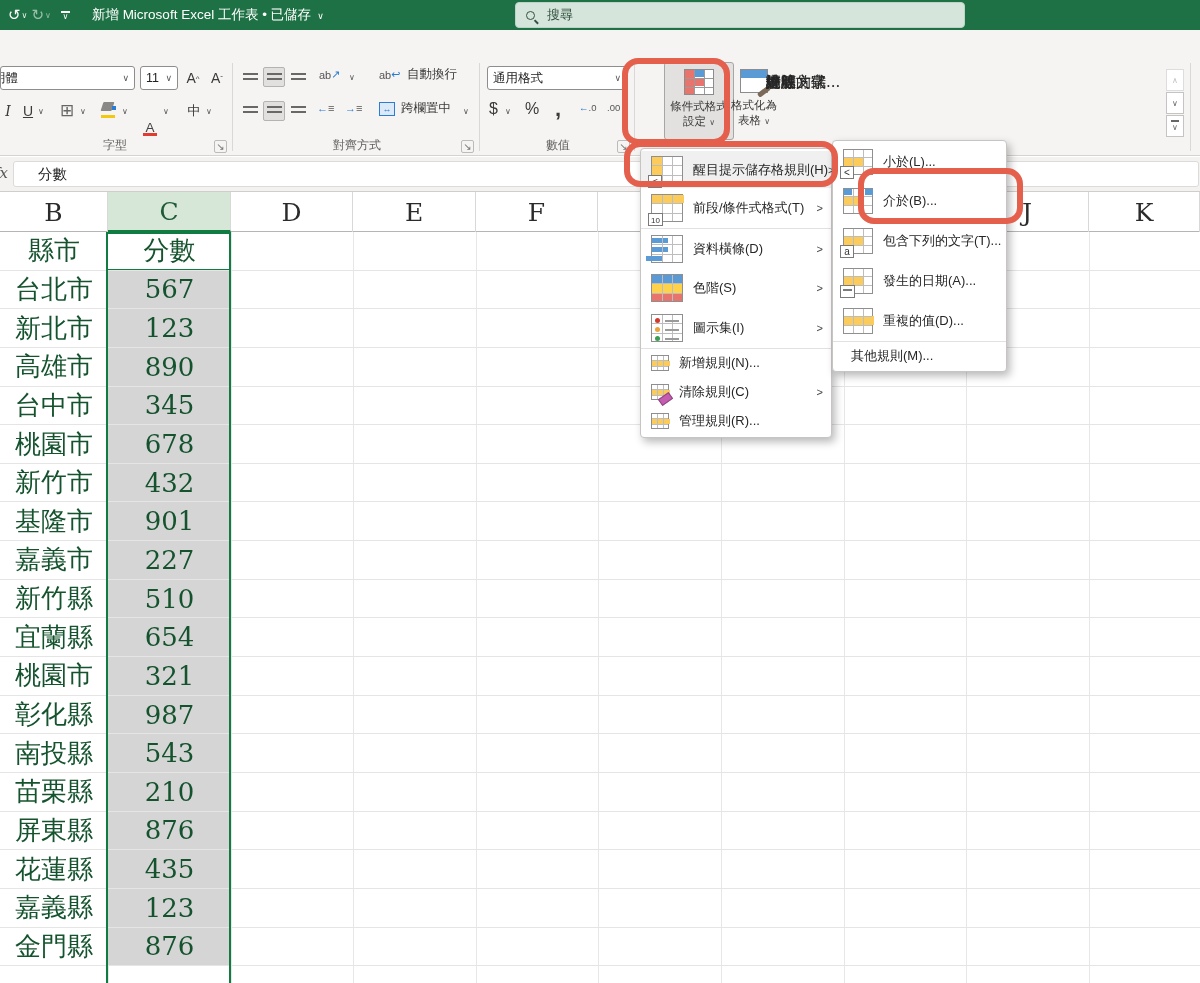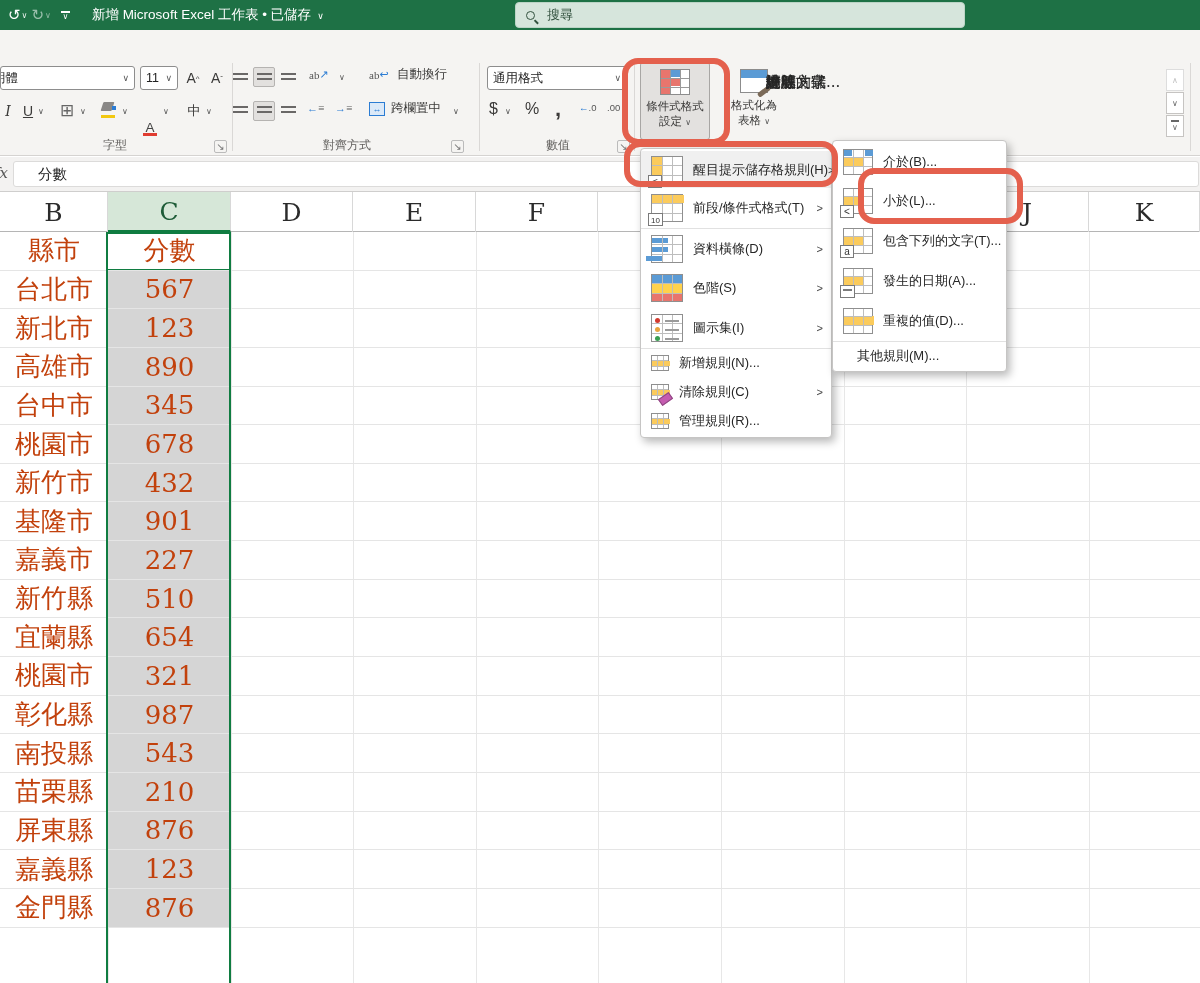--- a/index.html
+++ b/index.html
@@ -42,21 +42,21 @@
   .valbtn.on { background:#e2e0de; border:1px solid #b5b3b1; }
   .redbar { position:absolute; left:1px; right:1px; bottom:0; height:3px; background:#E03C31; }
   .yelbar { position:absolute; left:1px; right:1px; bottom:0; height:3px; background:#F2C811; }
   .iconA { position:relative; width:16px; height:18px; font-size:13.5px; color:#444; text-align:center; }
   .bucket { position:relative; width:16px; height:18px; }
   .bucket .can { position:absolute; left:2px; top:2px; width:11px; height:9px; background:#8a8886; transform:skewX(-18deg); border-radius:1px; }
   .bucket .tip { position:absolute; right:0; top:6px; width:4px; height:4px; background:#2b7cd3; }
 
   
   .bigbtn { position:absolute; width:70px; height:78px; top:2px; border-radius:3px; display:flex; flex-direction:column; align-items:center; font-size:11.5px; color:#3b3a39; }
-  .bigbtn.pressed { background:#e3e1df; border:1px solid #a8a6a4; }
+  .bigbtn.pressed { background:#e3e1df; border:1px solid #a8a6a4;margin-left:24px; }
   .cficon { width:30px; height:26px; border:1px solid #8c8c8c; margin:6px 0 4px; background:
       linear-gradient(#fff,#fff); position:relative; }
   .cficon::before { content:""; position:absolute; left:0; top:0; width:9px; height:100%; background:#e8756d; }
   .cficon::after { content:""; position:absolute; left:10px; top:9px; width:9px; height:7px; background:#e8756d; box-shadow:0 -9px 0 #5b9bd5; }
   .cfgrid { position:absolute; inset:0; background:
       linear-gradient(to right,transparent 9px,#9a9a9a 9px 10px,transparent 10px 19px,#9a9a9a 19px 20px,transparent 20px),
       linear-gradient(to bottom,transparent 8px,#9a9a9a 8px 9px,transparent 9px 17px,#9a9a9a 17px 18px,transparent 18px); }
   .fticon { width:28px; height:24px; border:1px solid #8c8c8c; margin:7px 0 5px; position:relative; background:
       linear-gradient(to bottom,#5b9bd5 0 8px,#fff 8px),
       linear-gradient(to right,transparent 13px,#9a9a9a 13px 14px,transparent 14px); }
@@ -74,21 +74,21 @@
   .fbar { position:absolute; left:13px; top:4px; width:1186px; height:26px; background:#fff; border:1px solid #dcdbda; border-radius:3px; font-size:14.5px; color:#222; display:flex; align-items:center; padding-left:24px; }
 
   
   .sheet { position:absolute; left:0; top:192px; width:1200px; height:791px; background:#fff; overflow:hidden; }
   .colheads { position:absolute; left:0; top:0; height:40px; display:flex; width:1200px; background:#ffffff; border-bottom:1px solid #b5b5b5; }
   .colhead { height:40px; display:flex; align-items:center; justify-content:center; font-family:"DejaVu Serif",serif; font-size:25px; color:#2b2b2b; border-right:1px solid #d8d8d8; }
   .colhead.sel { background:#D6E7D8; color:#1E5C38; border-bottom:2px solid #107C41; }
   .vline { position:absolute; top:40px; bottom:0; width:1px; background:#e7e7e7; }
   .sheetbody { position:absolute; left:0; top:40px; width:1200px; }
   .sheetrow { display:flex; height:38.65px; border-bottom:1px solid #e5e5e5; }
-  .cell { display:flex; align-items:center; justify-content:center; font-family:"DejaVu Serif",serif; font-size:26px; color:#c2410c; }
+  .cell { display:flex; align-items:center; justify-content:center; font-family:"DejaVu Serif",serif; font-size:26px; color:#14532d; }
   .cb { width:108px; }
   .cc { width:123px; }
   .cc.selrange { background:#d5d5d5; }
   .cc.active { background:#fff; border-bottom:1.5px solid #107C41; }
   .selv { position:absolute; top:40px; bottom:0; width:2px; background:#107C41; z-index:3; }
   .selh { position:absolute; left:106px; width:125px; height:2px; background:#107C41; z-index:3; }
 
   
   .menu { position:absolute; background:#fff; border:1px solid #c6c5c4; border-radius:4px; box-shadow:3px 4px 9px rgba(0,0,0,.28); z-index:10; padding:2px 0; }
   .mainmenu { left:640px; top:148px; width:192px; }
@@ -96,21 +96,21 @@
   .menuitem { display:flex; align-items:center; padding:0 8px 0 10px; height:40px; position:relative; }
   .menuitem.selected { background:#f0f0f0; }
   .menuitem.small { height:29px; }
   .menuitem.septop { border-top:1px solid #e1e1e1; }
   .menuitem .lbl { font-size:13px; color:#262626; margin-left:10px; white-space:nowrap; }
   .menuitem .chev { margin-left:auto; font-size:11px; color:#444; visibility:hidden; }
   .menuitem.hassub .chev { visibility:visible; }
   .mainmenu .menuitem:first-child { height:37px; }
   .submenu .menuitem:first-child { height:38px; }
   .submenu .menuitem.plain { height:28px; justify-content:center; }
-  .submenu .menuitem.plain .lbl { margin-left:14px; }
+  .submenu .menuitem.plain .lbl { margin-left:8px; }
 
   
   .mi { position:relative; width:32px; height:28px; border:1px solid #8f8f8f; background:#fff; flex:none; }
   .mi .grid { position:absolute; inset:0; background:
       linear-gradient(to right,transparent 10px,#bdbdbd 10px 11px,transparent 11px 20px,#bdbdbd 20px 21px,transparent 21px),
       linear-gradient(to bottom,transparent 8px,#bdbdbd 8px 9px,transparent 9px 18px,#bdbdbd 18px 19px,transparent 19px); }
   .small .mi, .mi.mi-sm { width:18px; height:16px; }
   .small .mi .grid { background:
       linear-gradient(to right,transparent 5px,#bdbdbd 5px 6px,transparent 6px 11px,#bdbdbd 11px 12px,transparent 12px),
       linear-gradient(to bottom,transparent 4px,#bdbdbd 4px 5px,transparent 5px 10px,#bdbdbd 10px 11px,transparent 11px); }
@@ -206,21 +206,21 @@
     <div class="tbtn chvs" style="left:122px;top:47px;">∨</div>
     <div class="iconA tbtn" style="left:142px;top:40px;">A<span class="redbar"></span></div>
     <div class="tbtn chvs" style="left:163px;top:47px;">∨</div>
     <div class="tbtn" style="left:185px;top:40px;width:18px;height:22px;font-size:13px;">中</div>
     <div class="tbtn chvs" style="left:206px;top:47px;">∨</div>
     <div class="grouplabel">字型</div>
     <div class="launcher">↘</div>
   </div>
   <div class="gsep" style="left:232px;"></div>
 
-  <div class="group" style="left:227px;width:240px;font-family:Liberation Serif, serif;">
+  <div class="group" style="left:237px;width:240px;">
     <div class="valbtn" style="left:2px;top:7px;">
         <span class="bars" style="height:8px;"></span>
       </div>
     <div class="valbtn on" style="left:26px;top:7px;">
         <span class="bars" style="height:8px;"></span>
       </div>
     <div class="valbtn" style="left:50px;top:7px;">
         <span class="bars" style="height:8px;"></span>
       </div>
     <div class="tbtn" style="left:82px;top:8px;font-size:11px;color:#555;">ab<span style="color:#2b7cd3;">↗</span></div>
@@ -401,20 +401,24 @@
       </div>
       <div class="sheetrow">
         <div class="cell cb">苗栗縣</div>
         <div class="cell cc selrange">210</div>
       </div>
       <div class="sheetrow">
         <div class="cell cb">屏東縣</div>
         <div class="cell cc selrange">876</div>
       </div>
       <div class="sheetrow">
+        <div class="cell cb">花蓮縣</div>
+        <div class="cell cc selrange">435</div>
+      </div>
+      <div class="sheetrow">
         <div class="cell cb">嘉義縣</div>
         <div class="cell cc selrange">123</div>
       </div>
       <div class="sheetrow">
         <div class="cell cb">金門縣</div>
         <div class="cell cc selrange">876</div>
       </div>
     </div>
   <div class="selv" style="left:106px;"></div>
   <div class="selv" style="left:229px;"></div>
@@ -479,32 +483,32 @@
         <span class="grid"></span>
       </span>
     <span class="lbl">管理規則(R)...</span>
     <span class="chev">&gt;</span>
   </div>
   </div>
 
 <div class="menu submenu">
 
     <div class="menuitem">
+    <span class="mi ic-lt">
+        <span class="grid"></span>
+        <span class="mibadge"></span>
+      </span>
+    <span class="lbl">小於(L)...</span>
+    <span class="chev">&gt;</span>
+  </div>
+    <div class="menuitem">
     <span class="mi ic-bw">
         <span class="grid"></span>
       </span>
     <span class="lbl">介於(B)...</span>
-    <span class="chev">&gt;</span>
-  </div>
-    <div class="menuitem">
-    <span class="mi ic-lt">
-        <span class="grid"></span>
-        <span class="mibadge"></span>
-      </span>
-    <span class="lbl">小於(L)...</span>
     <span class="chev">&gt;</span>
   </div>
     <div class="menuitem">
     <span class="mi ic-tx">
         <span class="grid"></span>
         <span class="mibadge"></span>
       </span>
     <span class="lbl">包含下列的文字(T)...</span>
     <span class="chev">&gt;</span>
   </div>

